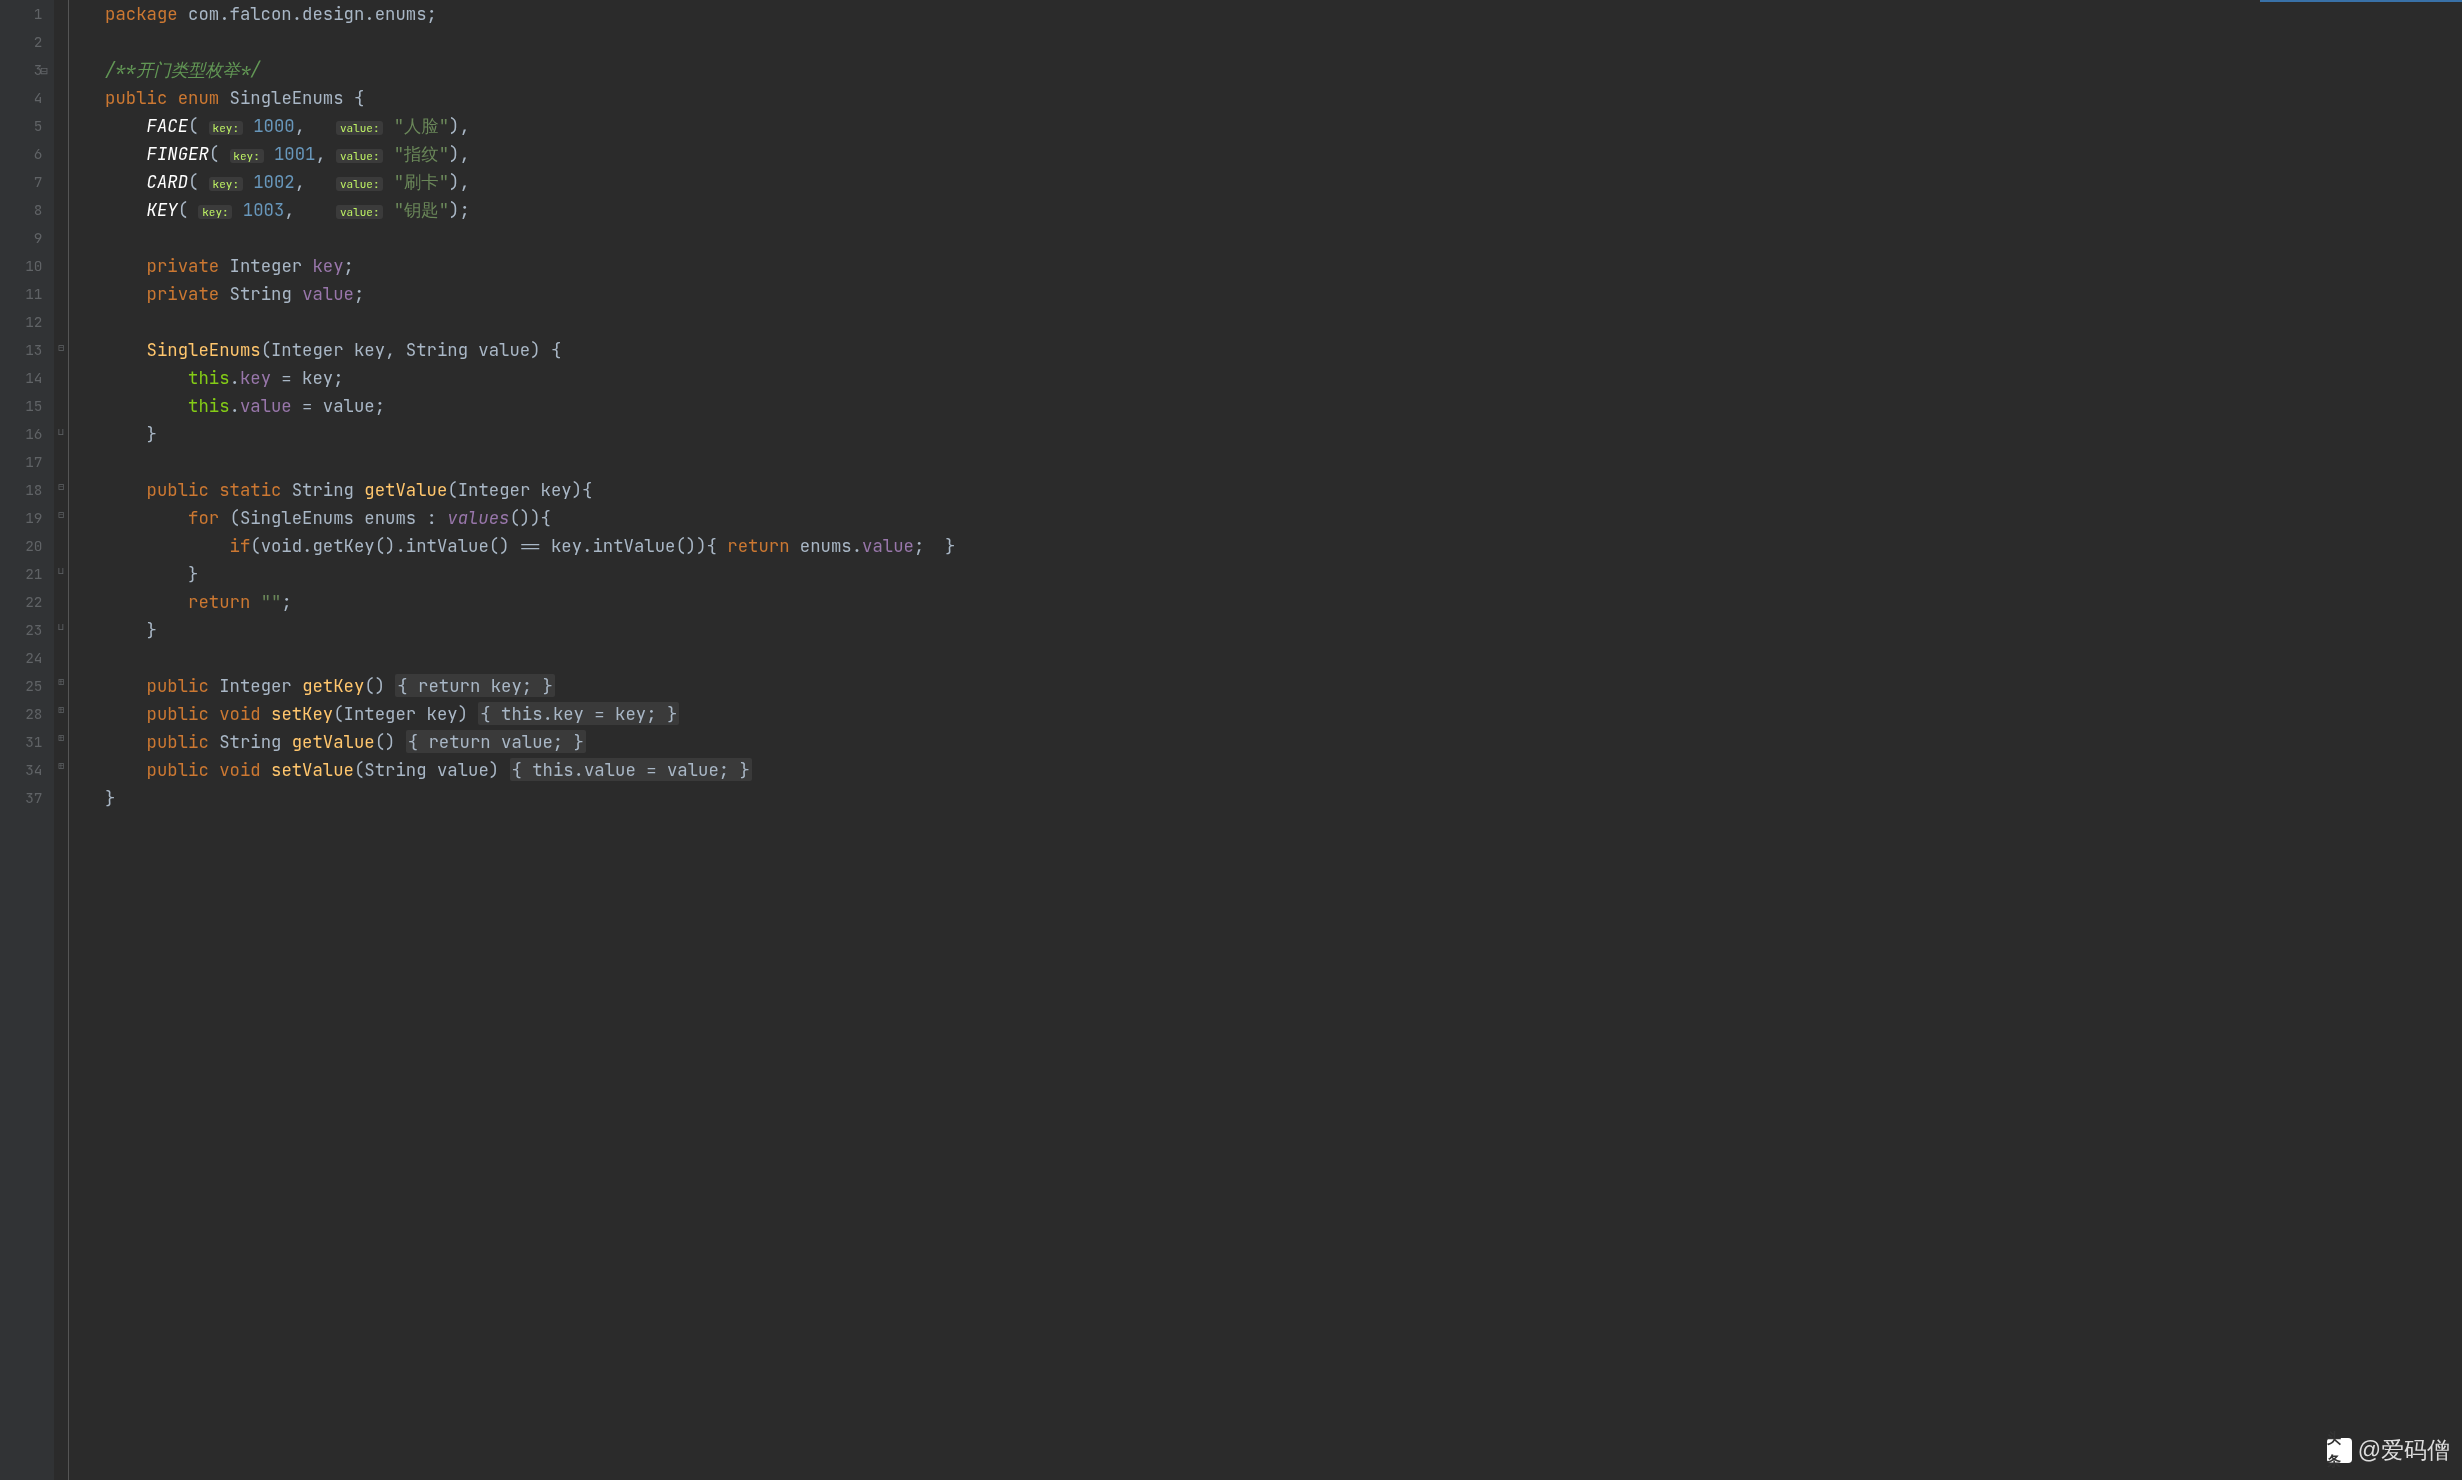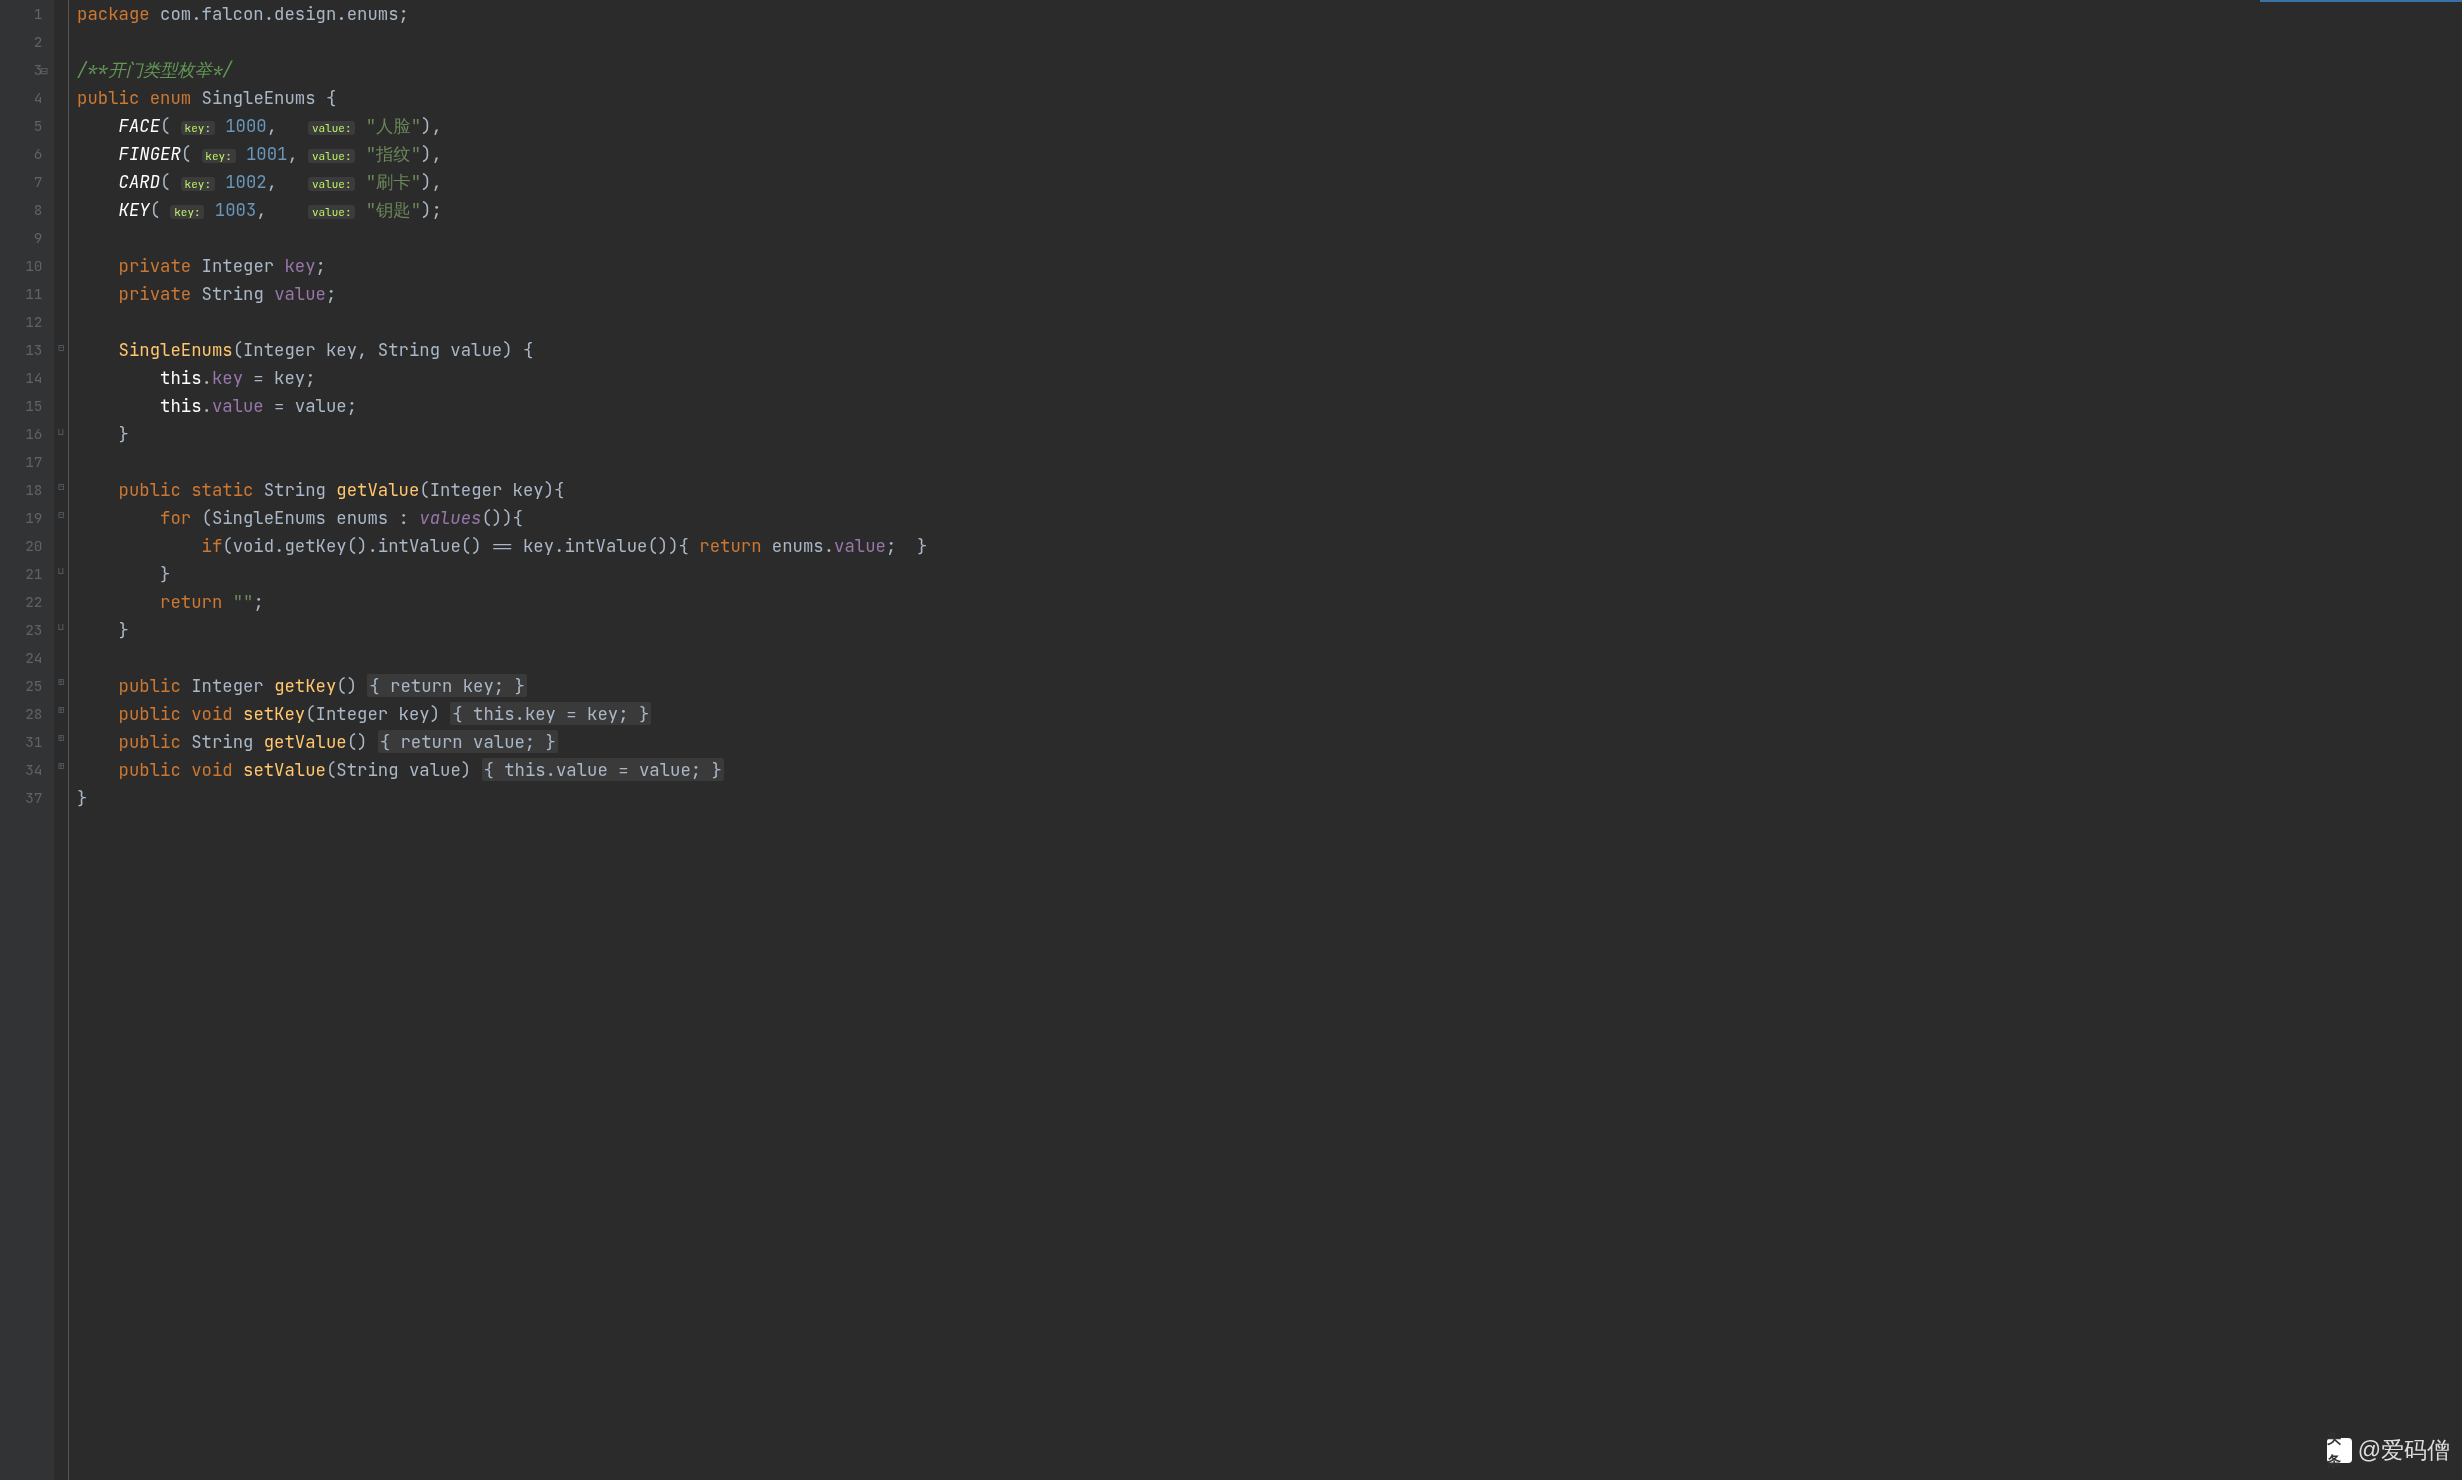--- a/index.html
+++ b/index.html
@@ -49,20 +49,21 @@
     }
     .editor-line-icon {
       position: absolute;
       color: #606366;
       font-size: 12.5px;
     }
     .code {
       flex: 1;
       padding-left: 7.7px;
       position: relative;
+      margin-left: 28px;
     }
     .line {
       height: 28px;
       line-height: 28px;
       white-space: pre;
     }
     .kw { color: #cc7832; }
     .pkg { color: #a9b7c6; }
     .cls { color: #a9b7c6; }
     .comment { color: #629755; font-style: italic; }
@@ -73,21 +74,21 @@
     .method-call { color: #a9b7c6; }
     .static-method { color: #9876aa; font-style: italic; }
     .param-hint {
       background: #3b3b3b;
       color: #bef264;
       padding: 0 3.8px;
       border-radius: 2.9px;
       font-size: 11px;
     }
     .field { color: #9876aa; }
-    .this { color: #ffffff; }
+    .this { color: #84cc16; }
     .type { color: #a9b7c6; }
     .fold-block {
       background: #3a3a3a;
       border-radius: 1.9px;
       padding: 0 1.9px;
     }
     .watermark {
       position: fixed;
       bottom: 11.5px;
       right: 12px;

